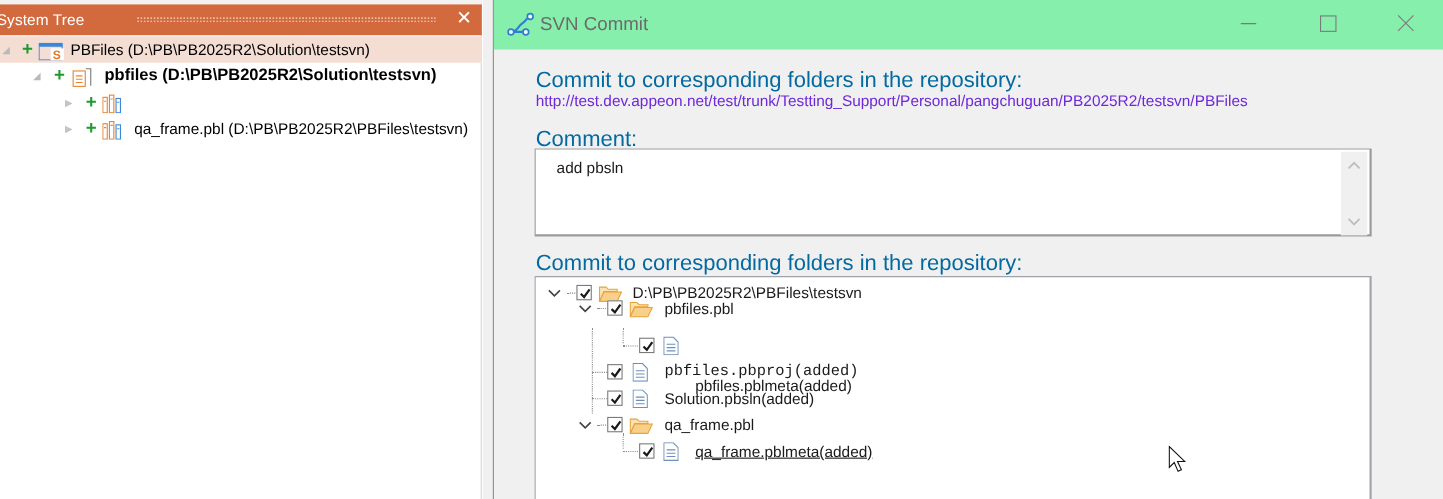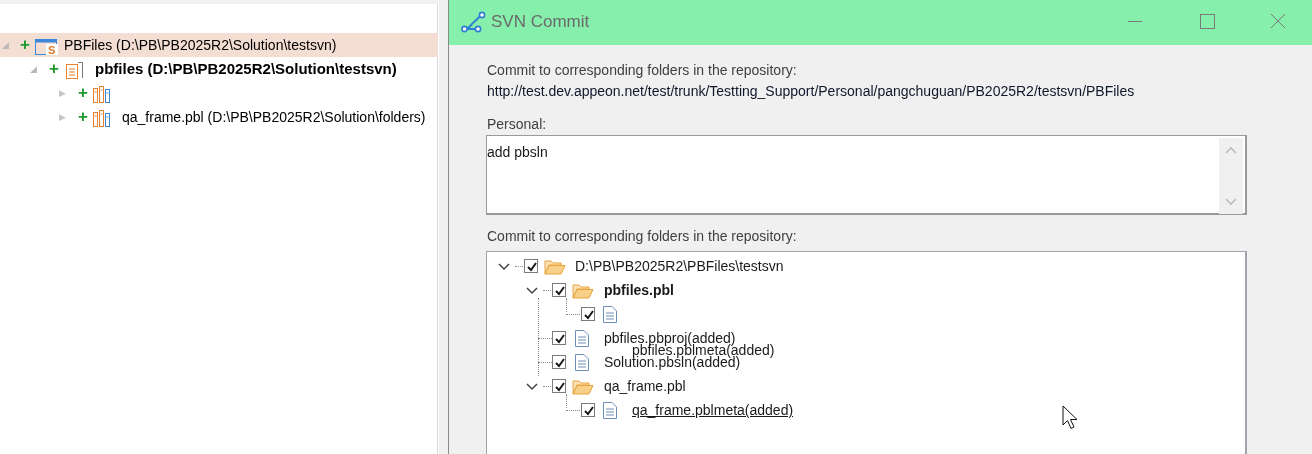--- a/index.html
+++ b/index.html
@@ -28,45 +28,50 @@
   .gap { position: absolute; left: 439px; top: 0; width: 9px; height: 454px; background: #f0f0f0; }
   .dialog { position: absolute; left: 448px; top: 0; width: 864px; height: 454px; background: #f0f0f0; border-left: 1px solid #8a8a8a; }
   .titlebar { position: absolute; left: 0; top: 0; width: 969px; height: 45px; background: #86efac; }
   .titlebar-icon { position: absolute; left: 12px; top: 11px; width: 26px; height: 22px; }
   .titlebar-text { position: absolute; left: 42px; top: 12px; font-family: "Liberation Sans", sans-serif; font-size: 17px; color: #6b6b6b; }
   .win-btn { position: absolute; top: 0; width: 46px; height: 45px; cursor: pointer; }
   .win-min { left: 662px; }
   .win-max { left: 734px; }
   .win-close { left: 806px; }
 
-  .label { position: absolute; font-family: "Liberation Sans", sans-serif; font-size: 14px; color: #404040; white-space: nowrap; }
-  .url { position: absolute; left: 38px; top: 83px; width: 760px; overflow: hidden; white-space: nowrap; font-family: "Liberation Sans", sans-serif; font-size: 14px; color: #0f172a; }
+  .label { position: absolute; font-family: "Liberation Sans", sans-serif; font-size: 20px; color: #0369a1; white-space: nowrap; }
+  .url { position: absolute; left: 38px; top: 83px; width: 760px; overflow: hidden; white-space: nowrap; font-family: "Liberation Sans", sans-serif; font-size: 14px; color: #6d28d9; }
 
   .comment-box { position: absolute; left: 37px; top: 135px; width: 761px; height: 80px; background: #fff; border: 1px solid #9a9a9a; border-right-width: 2px; border-bottom-width: 2px; }
-  .comment-text { position: absolute; left: 0; top: 8px; font-family: "Liberation Sans", sans-serif; font-size: 14px; color: #1a1a1a; }
+  .comment-text { position: absolute; left: 19px; top: 8px; font-family: "Liberation Sans", sans-serif; font-size: 14px; color: #1a1a1a; }
   .comment-scroll { position: absolute; right: 2px; top: 2px; width: 24px; height: 76px; background: #f0f0f0; }
   .scroll-arrow { position: absolute; left: 0; width: 24px; height: 18px; color: #bdbdbd; text-align: center; font-size: 12px; line-height: 18px; cursor: pointer; }
 
   .files-box { position: absolute; left: 37px; top: 251px; width: 761px; height: 210px; background: #fff; border: 1px solid #a0a4aa; border-right-width: 2px; }
   .frow { position: absolute; height: 24px; line-height: 24px; white-space: nowrap; font-family: "Liberation Sans", sans-serif; font-size: 14px; color: #1a1a1a; }
   .chev { position: absolute; top: 0; width: 14px; height: 24px; }
   .dots-h { position: absolute; top: 12px; height: 1px; border-top: 1px dotted #8c8c8c; }
   .dots-v { position: absolute; width: 1px; border-left: 1px dotted #8c8c8c; }
   .cb { position: absolute; top: 5px; width: 14px; height: 14px; border: 1px solid #7a7a7a; background: #fff; cursor: pointer; }
   .cb svg { position: absolute; left: 1px; top: 1px; }
   .ficon { position: absolute; top: 4px; }
   .flabel { position: absolute; top: 0; }
 
   .cursor { position: absolute; left: 1062px; top: 405px; }
 </style>
 </head>
 <body>
 
 <div class="systree">
   <div class="systree-top-edge"></div>
+  <div class="systree-header">
+    <span class="systree-title">System Tree</span>
+    <div class="systree-grip"></div>
+    <span class="systree-close">✕</span>
+  </div>
 
   <div class="tree-row selected" style="top:33px;">
     <span class="tri" style="left:2px;">◢</span>
     <span class="plus" style="left:20px;">+</span>
     <span class="row-icon" style="left:35px;">
       <svg width="24" height="18" viewBox="0 0 24 18">
         <rect x="0.5" y="2.5" width="21" height="15" fill="none" stroke="#3a86d8" stroke-width="1"></rect>
         <rect x="0.5" y="2.5" width="21" height="3" fill="#3a86d8"></rect>
         <rect x="11" y="7" width="12" height="11" fill="#fff"></rect>
         <text x="13" y="17" font-family="Liberation Sans, sans-serif" font-size="11" font-weight="bold" fill="#e07a2a">S</text>
@@ -111,21 +116,21 @@
     <span class="row-icon" style="left:93px;">
       <svg width="22" height="18" viewBox="0 0 22 18">
         <rect x="0.5" y="3.5" width="4" height="14" fill="none" stroke="#e8822d"></rect>
         <rect x="6.5" y="1.5" width="4" height="16" fill="none" stroke="#e8822d"></rect>
         <rect x="12.5" y="4.5" width="4" height="13" fill="none" stroke="#3a86d8"></rect>
         <line x1="1.5" y1="7" x2="3.5" y2="7" stroke="#e8822d"></line>
         <line x1="7.5" y1="5" x2="9.5" y2="5" stroke="#e8822d"></line>
         <line x1="13.5" y1="8" x2="15.5" y2="8" stroke="#3a86d8"></line>
       </svg>
     </span>
-    <span class="row-label" style="left:122px;">qa_frame.pbl (D:\PB\PB2025R2\Solution\folders)</span>
+    <span class="row-label" style="left:122px;">qa_frame.pbl (D:\PB\PB2025R2\PBFiles\testsvn)</span>
   </div>
 </div>
 
 <div class="gap"></div>
 
 <div class="dialog">
   <div class="titlebar">
     <span class="titlebar-icon">
       <svg width="26" height="22" viewBox="0 0 26 22">
         <path d="M4 18 C 9 18, 10 13, 13 11 C 16 9, 18 6, 20 4" fill="none" stroke="#2f7fd1" stroke-width="2"></path>
@@ -151,21 +156,21 @@
       <svg width="46" height="45">
         <line x1="16" y1="14" x2="30" y2="28" stroke="#7a7a7a" stroke-width="1"></line>
         <line x1="30" y1="14" x2="16" y2="28" stroke="#7a7a7a" stroke-width="1"></line>
       </svg>
     </div>
   </div>
 
   <span class="label" style="left:38px; top:62px;">Commit to corresponding folders in the repository:</span>
   <div class="url">http://test.dev.appeon.net/test/trunk/Testting_Support/Personal/pangchuguan/PB2025R2/testsvn/PBFiles</div>
 
-  <span class="label" style="left:38px; top:116px;">Personal:</span>
+  <span class="label" style="left:38px; top:116px;">Comment:</span>
   <div class="comment-box">
     <span class="comment-text">add pbsln</span>
     <div class="comment-scroll">
       <span class="scroll-arrow" style="top:4px;">
         <svg width="24" height="18">
             <polyline points="7,11 12,6 17,11" fill="none" stroke="#bdbdbd" stroke-width="1.6"></polyline>
           </svg>
       </span>
       <span class="scroll-arrow" style="top:54px;">
         <svg width="24" height="18">
@@ -197,21 +202,21 @@
       </span>
       <span class="ficon" style="left:57px;">
         <svg width="22" height="16" viewBox="0 0 22 16">
           <path d="M1 2 H7 L9 4 H17 V6 H5 L1 15 Z" fill="#fbe3b6" stroke="#e8a33c"></path>
           <path d="M5 6.5 H21 L17 15 H1 Z" fill="#f8d08a" stroke="#e8a33c"></path>
         </svg>
       </span>
       <span class="flabel" style="left:88px;">D:\PB\PB2025R2\PBFiles\testsvn</span>
     </div>
 
-    <div class="frow" style="left:0; top:26px; width:700px;font-weight:bold;">
+    <div class="frow" style="left:0; top:16px; width:700px;">
       <span class="chev" style="left:38px;">
         <svg width="14" height="24">
             <polyline points="2,10 7,15 12,10" fill="none" stroke="#444" stroke-width="1.5"></polyline>
           </svg>
       </span>
       <div class="dots-h" style="left:56px; width:8px;"></div>
       <span class="cb" style="left:65px;">
         <svg width="12" height="12">
             <polyline points="2,6 5,9 10,2" fill="none" stroke="#1a1a1a" stroke-width="2"></polyline>
           </svg>
@@ -251,21 +256,21 @@
           </svg>
       </span>
       <span class="ficon" style="left:88px;">
         <svg width="14" height="17" viewBox="0 0 14 17">
           <path d="M0.5 0.5 H9 L13.5 5 V16.5 H0.5 Z" fill="#fff" stroke="#6d8fb8"></path>
           <line x1="3" y1="7" x2="11" y2="7" stroke="#6d8fb8"></line>
           <line x1="3" y1="10" x2="11" y2="10" stroke="#6d8fb8"></line>
           <line x1="3" y1="13" x2="11" y2="13" stroke="#6d8fb8"></line>
         </svg>
       </span>
-      <span class="flabel" style="left:117px;">pbfiles.pbproj(added)</span>
+      <span class="flabel" style="left:117px;font-family:Liberation Mono, monospace;">pbfiles.pbproj(added)</span>
     </div>
 
     <div class="frow" style="left:0; top:98px; width:700px;">
       <div class="dots-h" style="left:51px; width:14px;"></div>
       <span class="cb" style="left:65px;">
         <svg width="12" height="12">
             <polyline points="2,6 5,9 10,2" fill="none" stroke="#1a1a1a" stroke-width="2"></polyline>
           </svg>
       </span>
       <span class="ficon" style="left:88px;">

